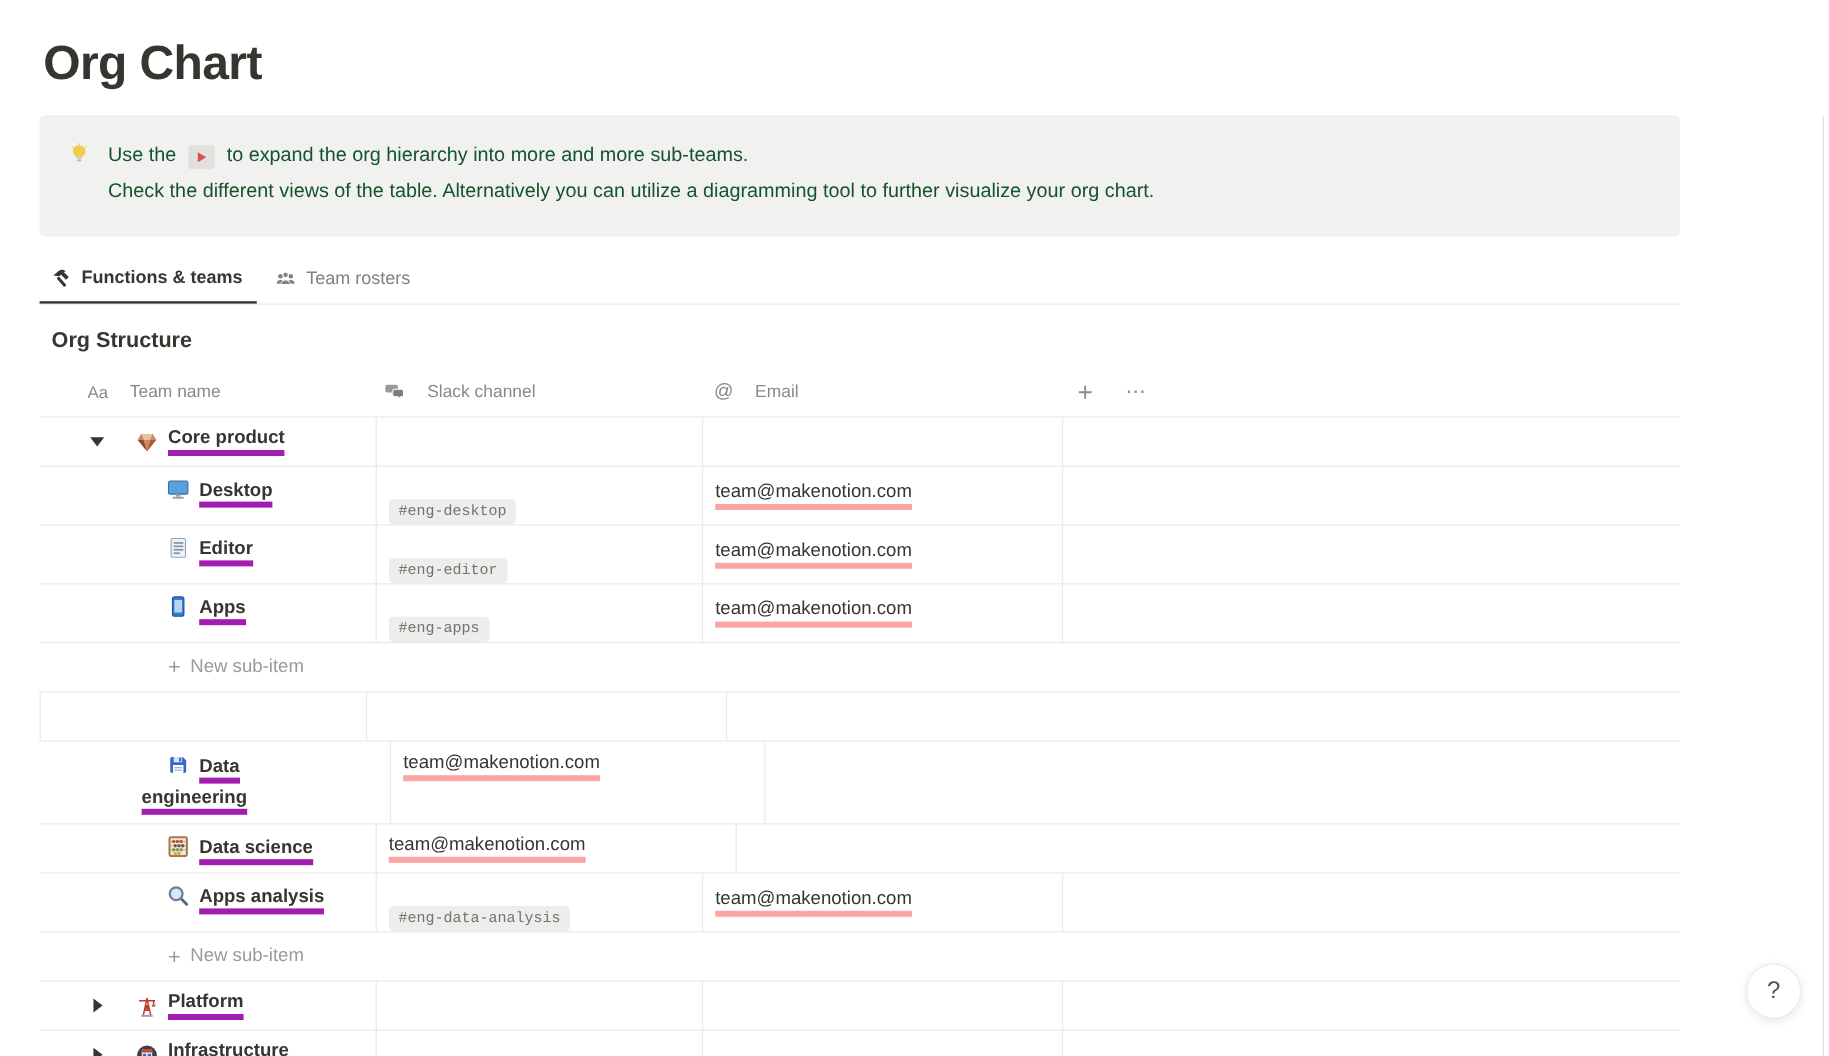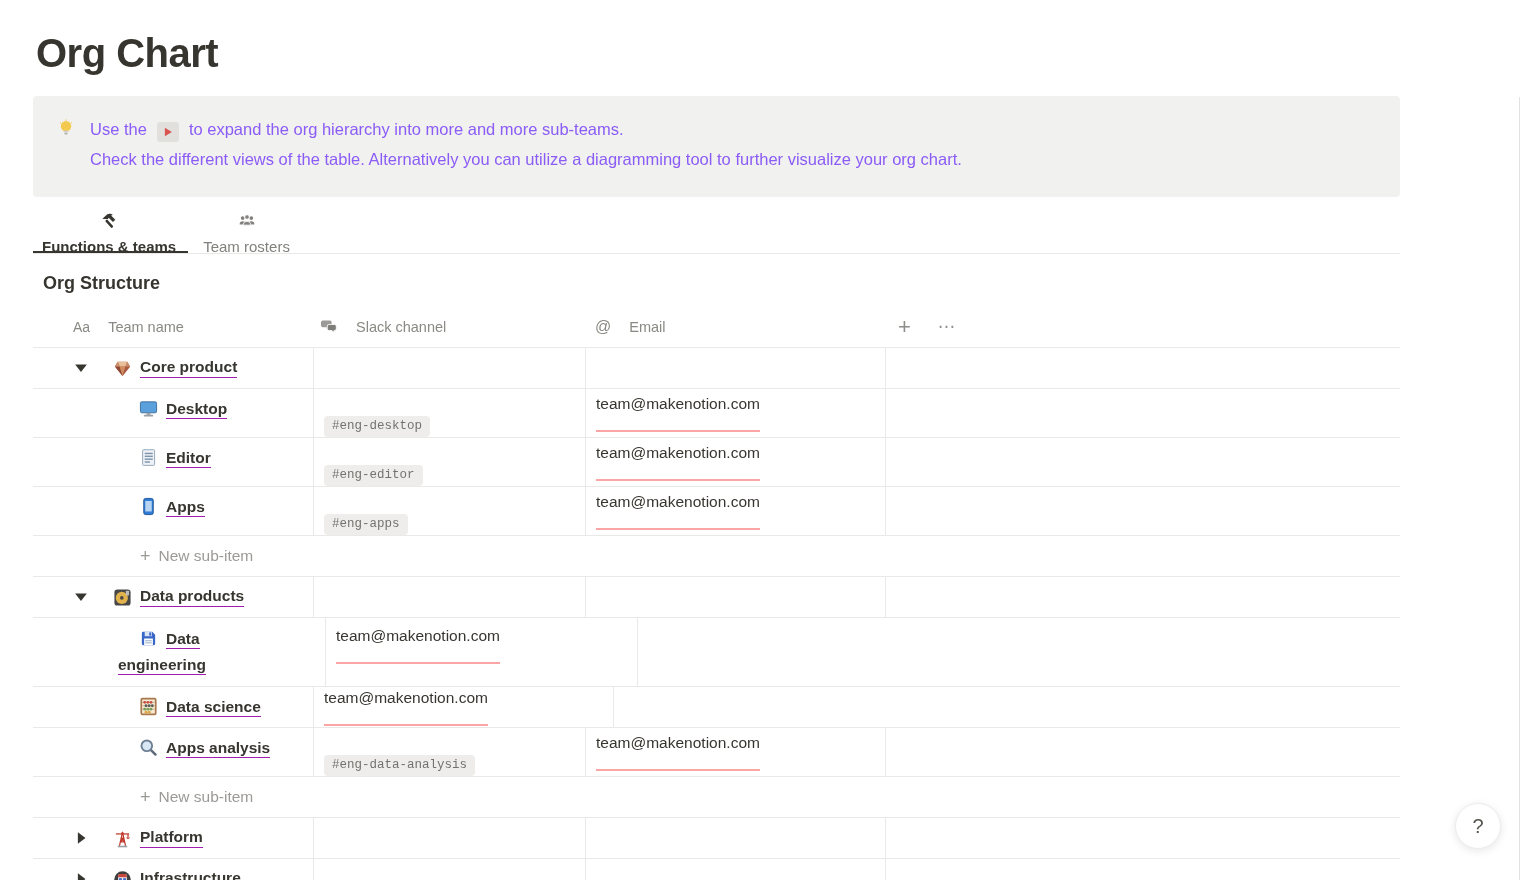--- a/index.html
+++ b/index.html
@@ -7,28 +7,28 @@
     width:1524px;height:880px;position:relative;overflow:hidden;
     background:#ffffff;color:#37352f;
     font-family:"Liberation Sans","DejaVu Sans",sans-serif;
   }
   .page{position:absolute;left:33px;top:17px;width:1367px;}
   h1{margin:0;padding:10px 0 0 3px;font-size:40px;line-height:52px;font-weight:700;letter-spacing:-0.5px;}
   
   .callout{margin-top:17px;height:101px;box-sizing:border-box;background:#f1f1ef;border-radius:4px;
     padding:18px 16px 18px 24px;display:flex;gap:15px;}
   .cal-icon{width:18px;height:18px;margin-top:5px;flex:none;}
-  .cal-text{font-size:16.5px;line-height:30px;color:#8b5cf6;}
+  .cal-text{font-size:16.5px;line-height:30px;color:#14532d;}
   .chip{display:inline-flex;align-items:center;justify-content:center;width:22px;height:20px;
     background:#e1e0dc;border-radius:3px;margin:0 10px;vertical-align:-4px;}
   .chip .icon{width:14px;height:14px;}
   
   .tabs{margin-top:15px;height:42px;display:flex;align-items:stretch;border-bottom:1px solid #e9e9e7;box-sizing:border-box;}
   .tab{display:flex;align-items:center;gap:8px;padding:0 12px 0 9px;margin-right:6px;font-size:15px;
-    color:#82817d;cursor:pointer;box-sizing:border-box;flex-direction:column;}
+    color:#82817d;cursor:pointer;box-sizing:border-box;}
   .tab.active{color:#37352f;font-weight:700;border-bottom:2px solid #37352f;}
   .t-ic{width:18px;height:18px;}
   h2{margin:14px 0 0 10px;font-size:18px;line-height:30px;font-weight:700;}
   
   .t-header{margin-top:8px;height:41px;display:flex;align-items:center;color:#8a8983;font-size:14.5px;}
   .c1{width:280px;box-sizing:border-box;}
   .c2{width:272px;box-sizing:border-box;}
   .c3{width:300px;box-sizing:border-box;}
   .c4{flex:1;box-sizing:border-box;}
   .hc{display:flex;align-items:center;gap:18px;}
@@ -45,28 +45,28 @@
   .row:last-child{border-bottom:1px solid #e9e9e7;}
   .row .c2,.row .c3,.row .c4{border-left:1px solid #e9e9e7;display:flex;align-items:center;}
   .row .c2{padding-left:10px;}
   .row .c3{padding-left:10px;}
   .row.tall{min-height:68px;gap:12px;}
   .row.tall .c2,.row.tall .c3{align-items:flex-start;padding-top:9px;}
   .cell-name.parent{display:flex;align-items:center;padding-left:38px;}
   .toggle{width:20px;height:20px;display:flex;align-items:center;justify-content:center;cursor:pointer;flex:none;}
   .toggle .icon{width:18px;height:18px;}
   .p-icon{width:19px;height:19px;margin-left:22px;flex:none;}
-  .name{font-size:15.5px;font-weight:700;border-bottom:1px solid #a21caf;padding-bottom:1px;cursor:pointer;}
+  .name{font-size:15.5px;font-weight:700;border-bottom:5px solid #a21caf;padding-bottom:1px;cursor:pointer;}
   .cell-name.parent .name{margin-left:8px;}
   .cell-name.child{display:block;padding:0 6px 0 85px;text-indent:21px;line-height:40px;}
   .row.tall .cell-name.child{line-height:26px;padding-top:8px;padding-bottom:8px;padding-right:100px;}
   .cell-name.child .c-icon{display:inline-block;width:19px;height:19px;vertical-align:-4px;margin-right:8px;}
   .tag{background:#eeedeb;border-radius:4px;padding:3px 8px 4px;font-family:"Liberation Mono","DejaVu Sans Mono",monospace;
     font-size:12.5px;color:#73726e;cursor:pointer;white-space:nowrap;margin-top:27px;}
-  .email{font-size:15.5px;color:#37352f;border-bottom:2px solid #fca5a5;padding-bottom:17px;cursor:pointer;}
+  .email{font-size:15.5px;color:#37352f;border-bottom:5px solid #fca5a5;padding-bottom:1px;cursor:pointer;}
   .action-row{align-items:center;}
   .action-btn{display:flex;align-items:center;gap:8px;padding-left:107px;color:#9b9a97;font-size:15.5px;cursor:pointer;}
   .action-btn .plus{font-size:18px;line-height:1;}
   .icon svg{width:100%;height:100%;display:block;}
   .icon{display:inline-block;}
   
   .help{position:absolute;left:1455px;top:803px;width:46px;height:46px;border-radius:50%;background:#fff;
     border:1px solid #ececea;box-shadow:0 2px 8px rgba(15,15,15,0.1);display:flex;align-items:center;justify-content:center;
     font-size:20px;color:#55534e;cursor:pointer;box-sizing:border-box;}
   .scroll-edge{position:absolute;left:1519px;top:97px;width:1px;height:783px;background:#e2e1de;}
@@ -223,38 +223,20 @@
         </div>
         <div class="c4"></div>
       </div>
       <div class="row action-row">
         <div class="action-btn">
           <span class="plus">+</span>
           <span>New sub-item</span>
         </div>
       </div>
       <div class="row">
-        <div class="cell-name c1 parent">
-          <span class="toggle">
-            <span class="icon">
-              <svg viewBox="0 0 20 20">
-                <polygon points="3.5,6 16.5,6 10,14.5" fill="#37352f"></polygon>
-              </svg>
-            </span>
-          </span>
-          <span class="icon p-icon">
-            <svg viewBox="0 0 20 20">
-              <rect x="1.5" y="1.5" width="17" height="17" rx="3" fill="#474747"></rect>
-              <circle cx="9.3" cy="10.4" r="6.4" fill="#e2b24c"></circle>
-              <circle cx="9.3" cy="10.4" r="1.9" fill="#474747"></circle>
-              <rect x="13.6" y="2.8" width="3.3" height="5" rx="0.6" fill="#bdbdbd"></rect>
-            </svg>
-          </span>
-          <span class="name">Data products</span>
-        </div>
         <div class="c2"></div>
         <div class="c3"></div>
         <div class="c4"></div>
       </div>
       <div class="row tall">
         <div class="cell-name c1 child"><span class="icon c-icon"><svg viewBox="0 0 20 20">
               <path d="M3 4.5 A1.5 1.5 0 0 1 4.5 3 H14 L17 6 V15.5 A1.5 1.5 0 0 1 15.5 17 H4.5 A1.5 1.5 0 0 1 3 15.5 Z" fill="#3a66c8"></path>
               <rect x="6" y="3" width="7.5" height="4.6" fill="#d9e4f3"></rect>
               <rect x="10.8" y="3.6" width="1.9" height="3.4" fill="#3a66c8"></rect>
               <rect x="5.4" y="10" width="9.2" height="7" fill="#ffffff"></rect>

